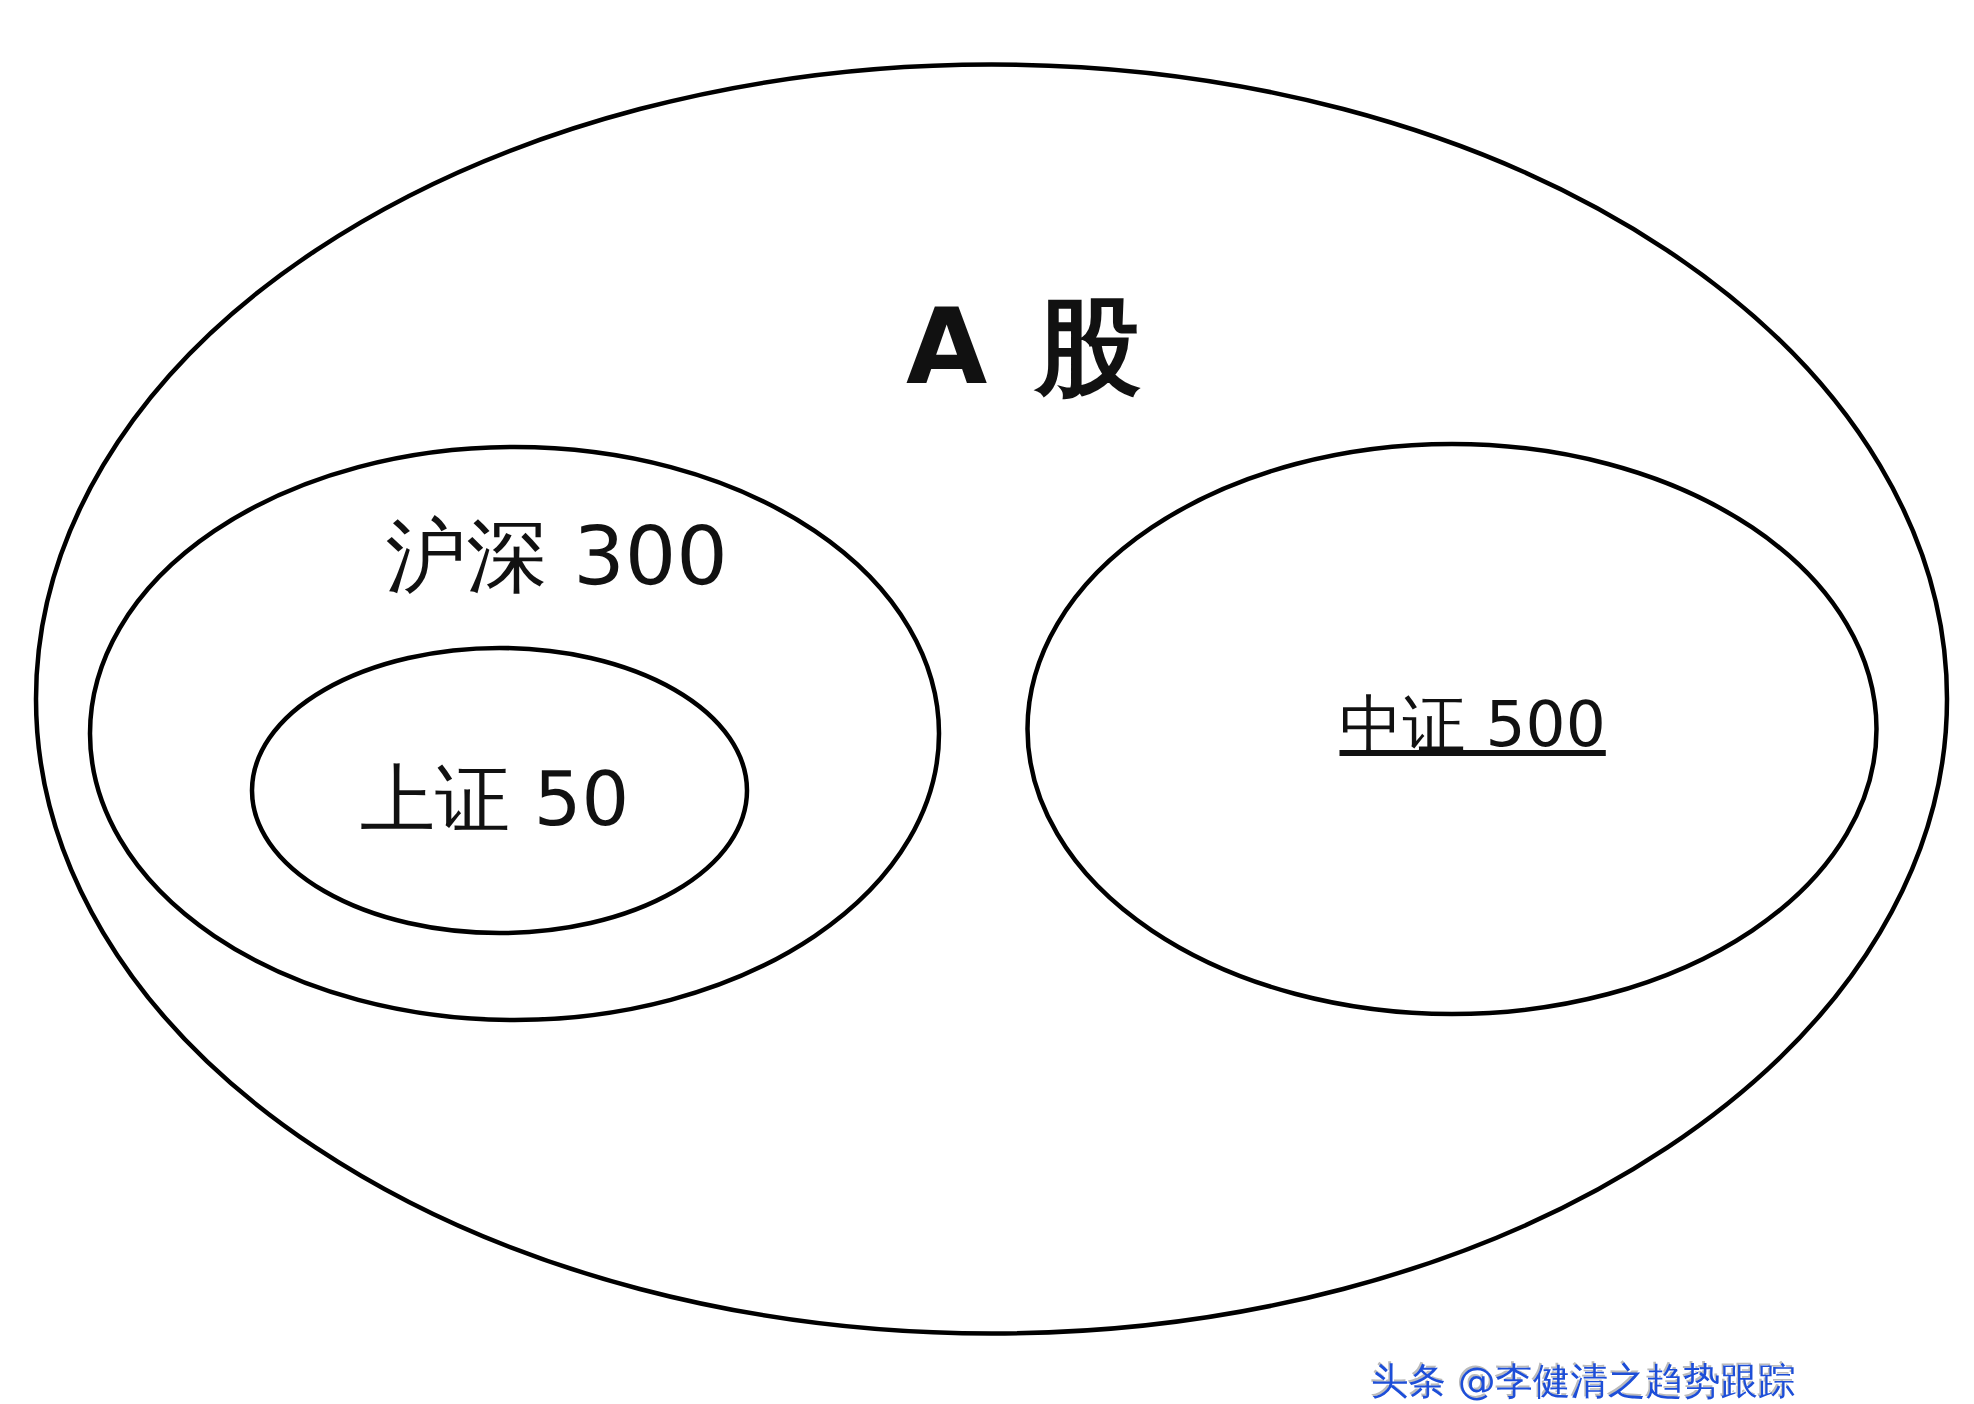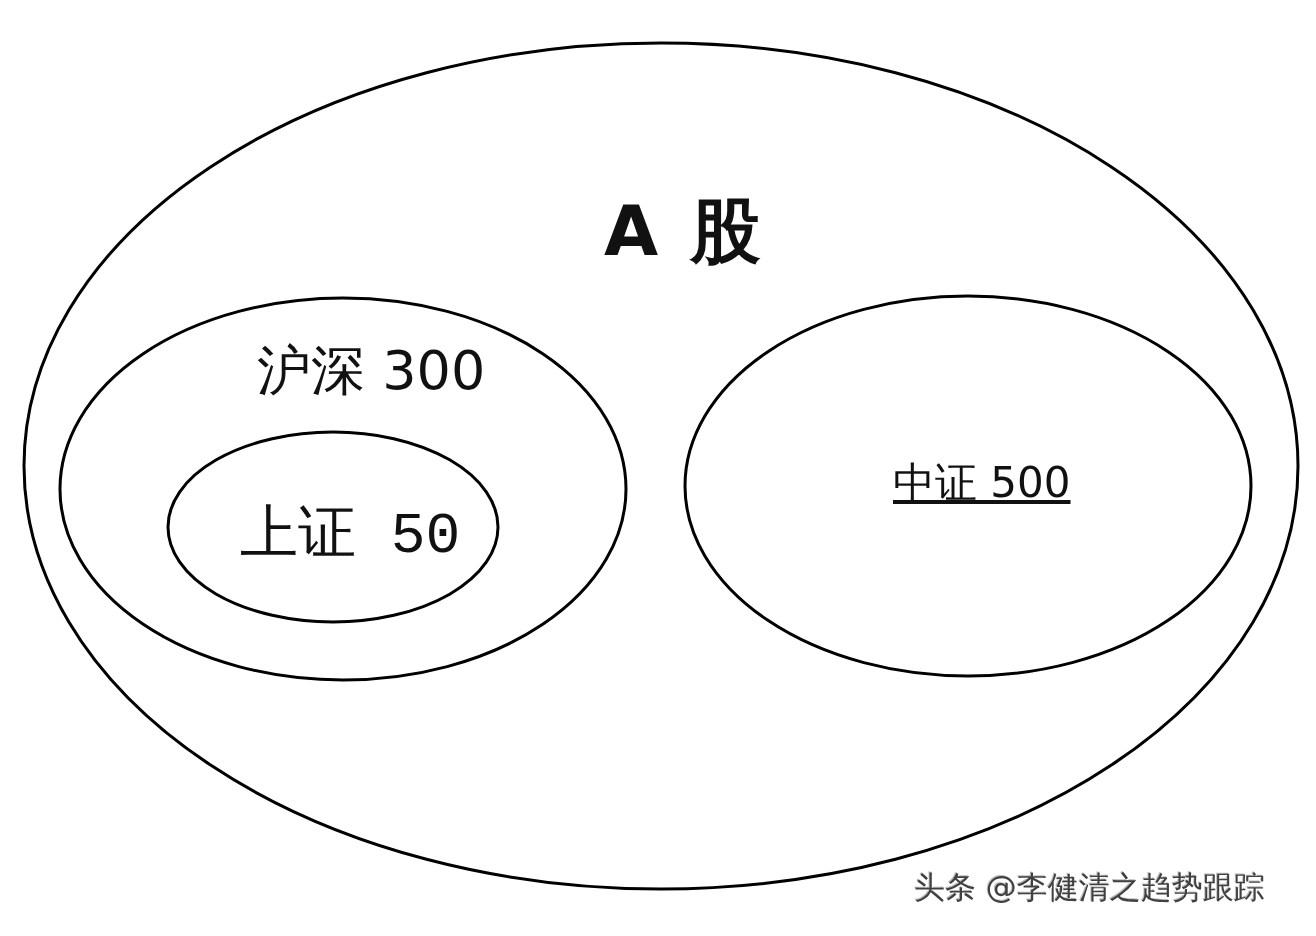--- a/index.html
+++ b/index.html
@@ -3,23 +3,23 @@
 <meta charset="utf-8">
 <style>
   html, body { margin: 0; padding: 0; background: #ffffff; }
   body { width: 1316px; height: 936px; position: relative; overflow: hidden;
          font-family: "DejaVu Sans", "Liberation Sans", sans-serif; }
   .canvas { position: absolute; left: 0; top: 0; width: 1316px; height: 936px; }
   .label { position: absolute; color: #111111; white-space: nowrap; line-height: 1;
            font-family: "DejaVu Sans", "Liberation Sans", sans-serif; text-align: right; }
   .title { left: 604px; top: 196px; font-size: 70px; font-weight: bold; letter-spacing: 4px; }
   .hs300 { left: 222px; top: 344px; font-size: 54px; margin-left: 35px; }
-  .sz50  { left: 240px; top: 508px; font-size: 58px; font-family: Liberation Mono, monospace; }
+  .sz50  { left: 240px; top: 508px; font-size: 50px; }
   .zz500 { left: 893px; top: 462px; font-size: 42px; text-decoration: underline; }
-  .watermark { left: 914px; top: 872px; font-size: 31px; color: #404040;
+  .watermark { left: 914px; top: 908px; font-size: 25px; color: #1d4ed8;
                text-shadow: 1px 1px 0 #ffffff, -1px -1px 0 #bbbbbb; }
 </style>
 </head>
 <body>
 
 <svg class="canvas" width="1316" height="936" viewBox="0 0 1316 936" xmlns="http://www.w3.org/2000/svg">
   <ellipse cx="661" cy="466" rx="637" ry="423" fill="none" stroke="#000" stroke-width="3"></ellipse>
   <ellipse cx="343" cy="489" rx="283" ry="191" fill="none" stroke="#000" stroke-width="3"></ellipse>
   <ellipse cx="333" cy="527" rx="165" ry="95" fill="none" stroke="#000" stroke-width="3"></ellipse>
   <ellipse cx="968" cy="486" rx="283" ry="190" fill="none" stroke="#000" stroke-width="3"></ellipse>

